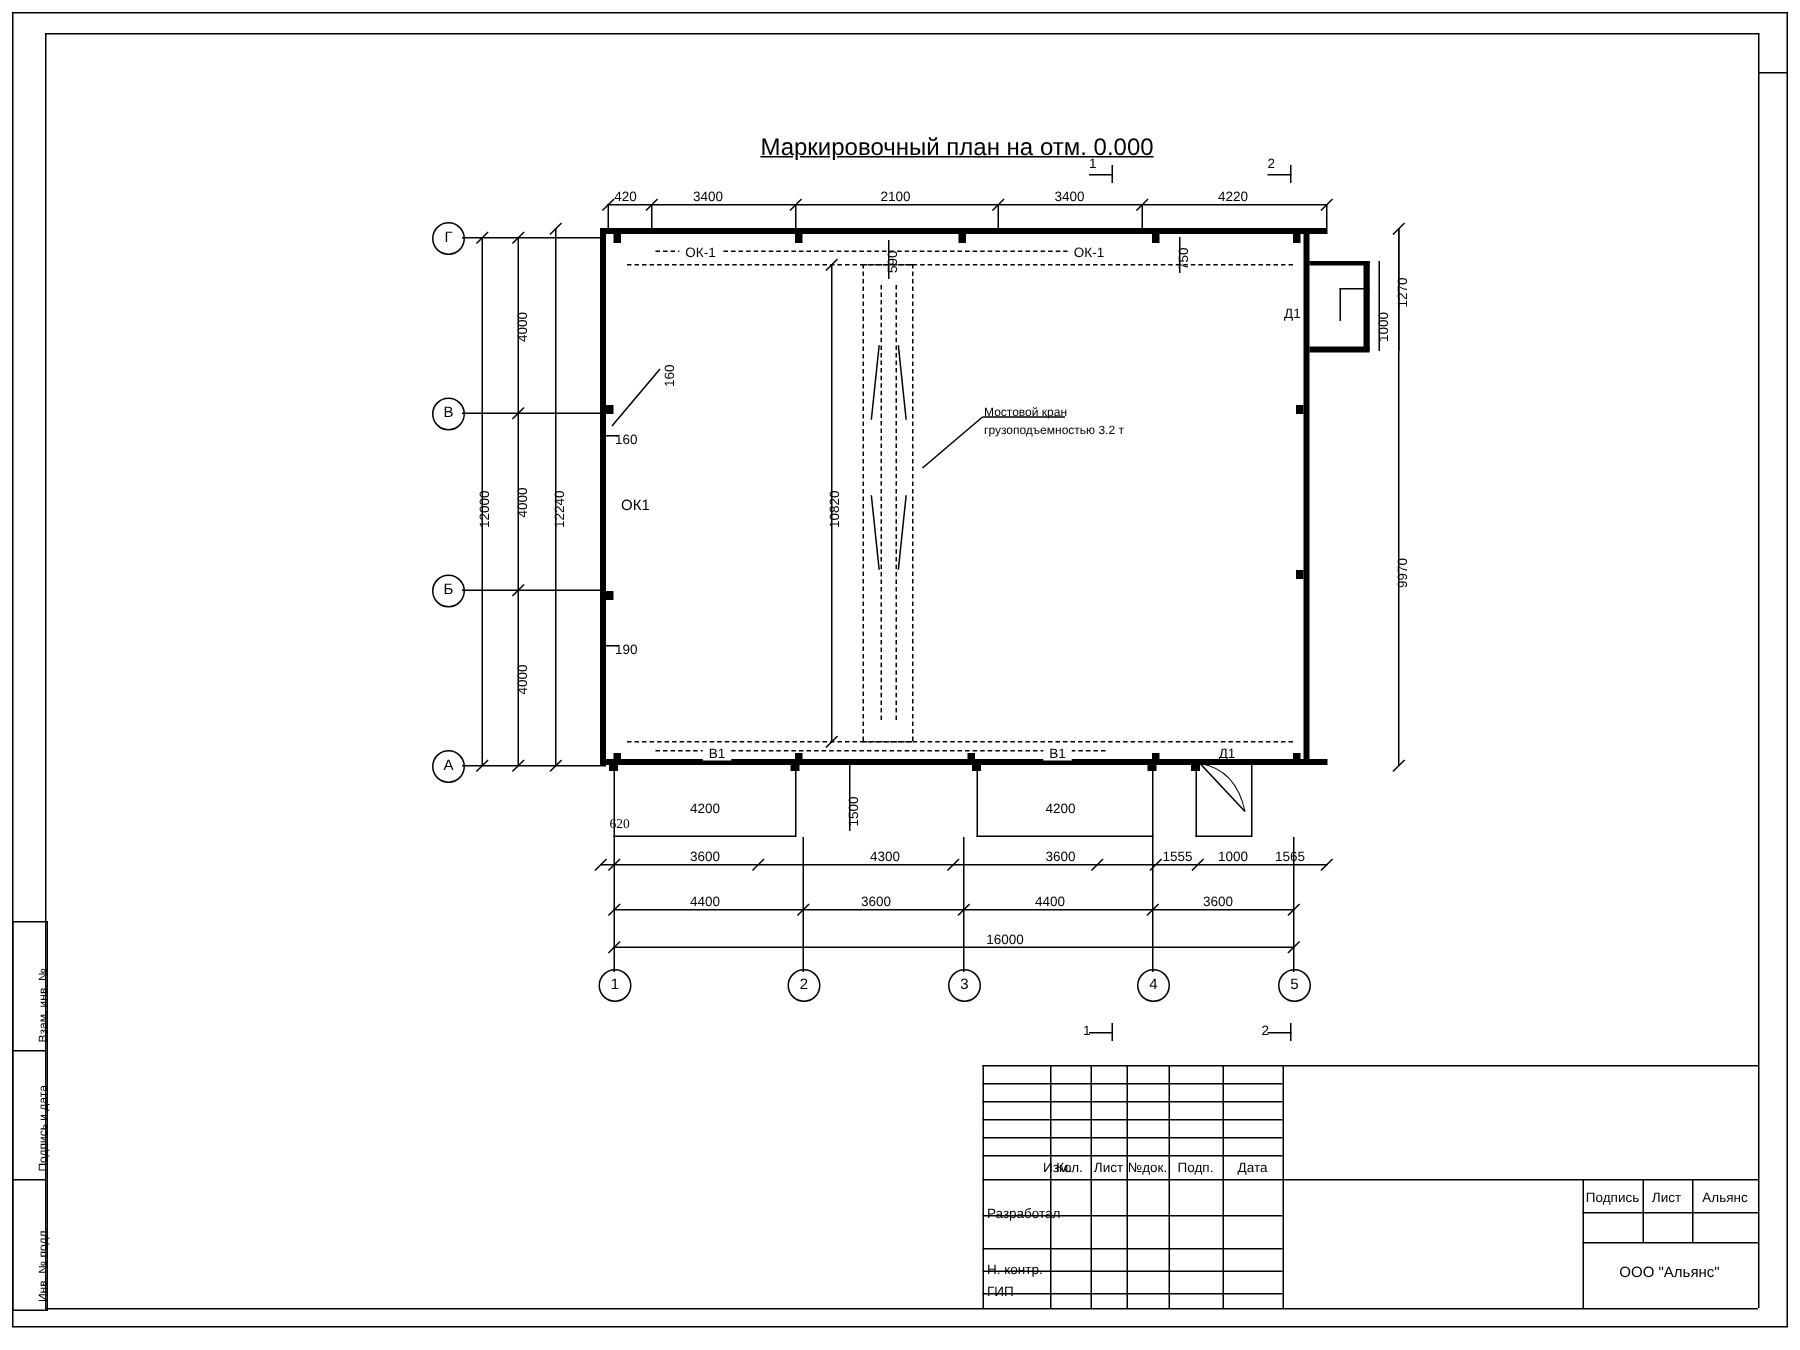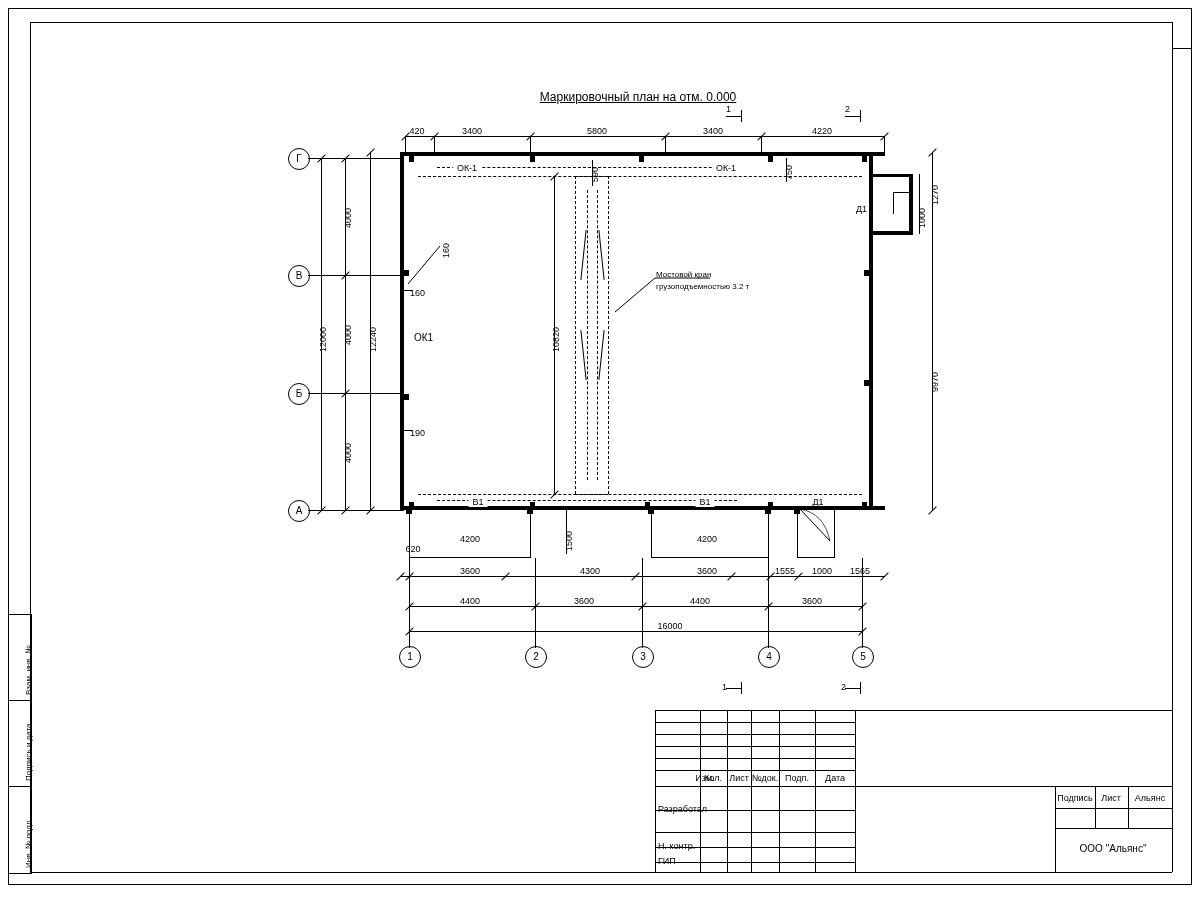--- a/index.html
+++ b/index.html
@@ -36,21 +36,21 @@
     position: absolute;
     font-size: 9px;
     line-height: 10px;
     white-space: nowrap;
     transform-origin: 0 0;
     transform: rotate(-90deg);
     color: #000;
   }
   .title {
     position: absolute;
-    font-size: 12px;
+    font-size: 16px;
     white-space: nowrap;
     transform: translateX(-50%);
     text-decoration: underline;
   }
   .circ {
     position: absolute;
     border: 1px solid #000;
     border-radius: 50%;
     width: 20px;
     height: 20px;
@@ -142,21 +142,21 @@
   <div class="ln h1" style="left:405px; top:136px; width:480px;"></div>
   <div class="tick" style="left:400px; top:136px;"></div>
   <div class="tick" style="left:429px; top:136px;"></div>
   <div class="tick" style="left:525px; top:136px;"></div>
   <div class="tick" style="left:660px; top:136px;"></div>
   <div class="tick" style="left:756px; top:136px;"></div>
   <div class="tick" style="left:879px; top:136px;"></div>
 
   <div class="txt c" style="left:417px; top:126px;">420</div>
   <div class="txt c" style="left:472px; top:126px;">3400</div>
-  <div class="txt c" style="left:597px; top:126px;">5800</div>
+  <div class="txt c" style="left:597px; top:126px;">2100</div>
   <div class="txt c" style="left:713px; top:126px;">3400</div>
   <div class="txt c" style="left:822px; top:126px;">4220</div>
 
   <div class="ln v1" style="left:405px; top:136px; height:16px;"></div>
   <div class="ln v1" style="left:434px; top:136px; height:16px;"></div>
   <div class="ln v1" style="left:530px; top:136px; height:16px;"></div>
   <div class="ln v1" style="left:665px; top:136px; height:16px;"></div>
   <div class="ln v1" style="left:761px; top:136px; height:16px;"></div>
   <div class="ln v1" style="left:884px; top:136px; height:16px;"></div>
 
@@ -319,21 +319,21 @@
   <div class="ln h1" style="left:400px; top:576px; width:485px;"></div>
   <div class="tick" style="left:395px; top:576px;"></div>
   <div class="tick" style="left:404px; top:576px;"></div>
   <div class="tick" style="left:500px; top:576px;"></div>
   <div class="tick" style="left:630px; top:576px;"></div>
   <div class="tick" style="left:726px; top:576px;"></div>
   <div class="tick" style="left:765px; top:576px;"></div>
   <div class="tick" style="left:793px; top:576px;"></div>
   <div class="tick" style="left:879px; top:576px;"></div>
 
-  <div class="txt c" style="left:413px; top:544px;">620</div>
+  <div class="txt c" style="left:413px; top:544px;font-family:Liberation Serif, serif;">620</div>
   <div class="txt c" style="left:470px; top:566px;">3600</div>
   <div class="txt c" style="left:590px; top:566px;">4300</div>
   <div class="txt c" style="left:707px; top:566px;">3600</div>
   <div class="txt c" style="left:785px; top:566px;">1555</div>
   <div class="txt c" style="left:822px; top:566px;">1000</div>
   <div class="txt c" style="left:860px; top:566px;">1565</div>
 
   <div class="ln h1" style="left:409px; top:606px; width:453px;"></div>
   <div class="tick" style="left:404px; top:606px;"></div>
   <div class="tick" style="left:530px; top:606px;"></div>

